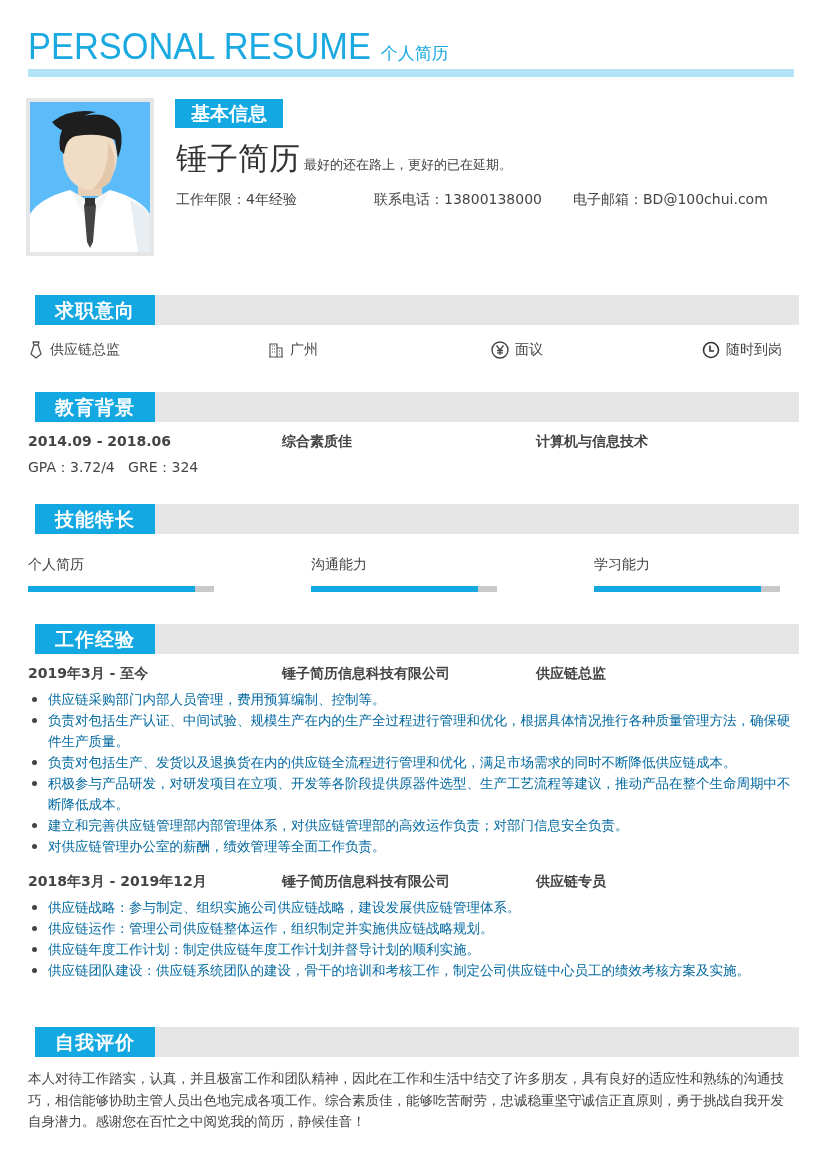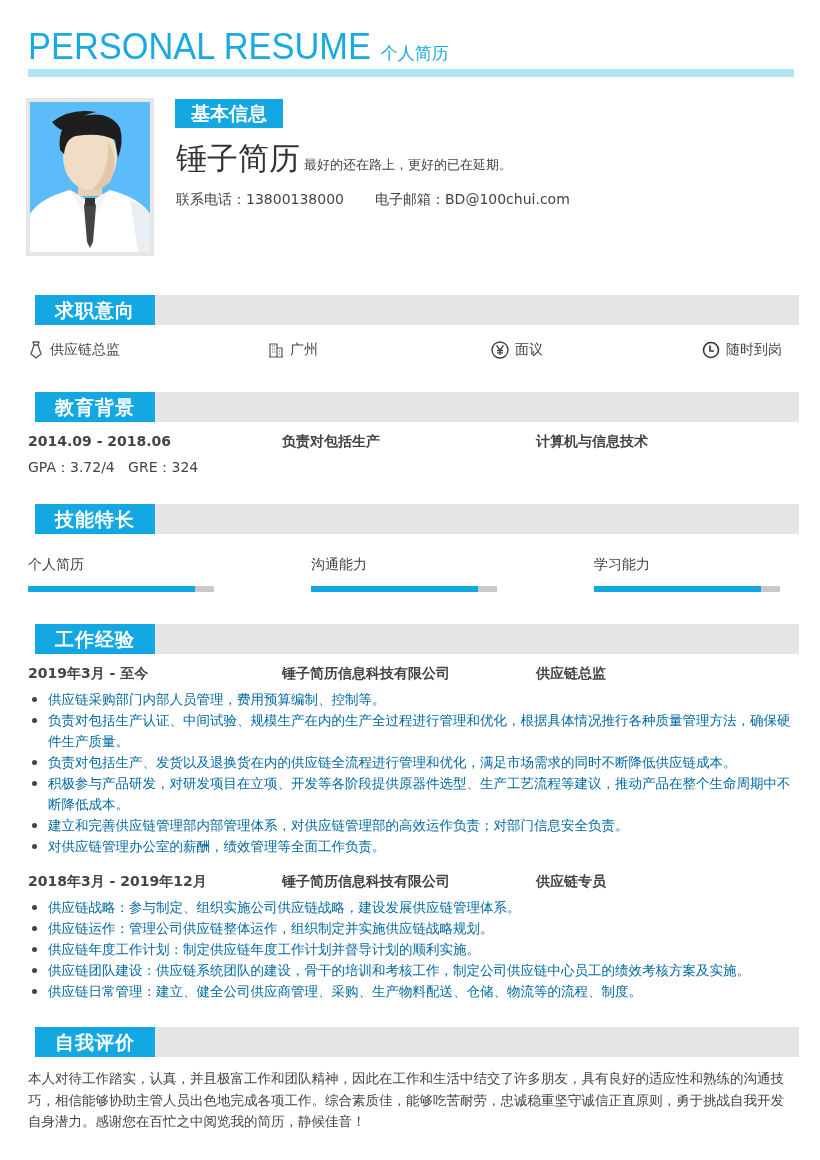--- a/index.html
+++ b/index.html
@@ -76,20 +76,21 @@
   </div>
 </div>
 
 <div class="basic-tag">基本信息</div>
 <div class="name-row">
   <span class="name">锤子简历</span>
   <span class="motto">最好的还在路上，更好的已在延期。</span>
 </div>
 <div class="info-grid">
   <div class="info-row">
+    <span class="c1">工作年限：4年经验</span>
     <span class="c2">联系电话：13800138000</span>
     <span>电子邮箱：BD@100chui.com</span>
   </div>
 </div>
 
 <div class="sec-header" style="top:295px;">
   <div class="tag">求职意向</div>
 </div>
 <div class="intent">
   <div class="it" style="left:0;">
@@ -119,21 +120,21 @@
     </svg>
     <span>随时到岗</span>
   </div>
 </div>
 
 <div class="sec-header" style="top:392px;">
   <div class="tag">教育背景</div>
 </div>
 <div class="edu-row">
   <span style="left:0;">2014.09 - 2018.06</span>
-  <span style="left:254px;">负责对包括生产</span>
+  <span style="left:254px;">综合素质佳</span>
   <span style="left:508px;">计算机与信息技术</span>
 </div>
 <div class="gpa" style="white-space:pre;">GPA：3.72/4   GRE：324</div>
 
 <div class="sec-header" style="top:504px;">
   <div class="tag">技能特长</div>
 </div>
 <div class="skill" style="left:28px;">
   <div class="lbl">个人简历</div>
   <div class="track">
@@ -174,19 +175,18 @@
 <div class="job-head" style="top:873px;">
   <span style="left:0;">2018年3月 - 2019年12月</span>
   <span style="left:254px;">锤子简历信息科技有限公司</span>
   <span style="left:508px;">供应链专员</span>
 </div>
 <ul class="bullets" style="top:897px;">
   <li>供应链战略：参与制定、组织实施公司供应链战略，建设发展供应链管理体系。</li>
   <li>供应链运作：管理公司供应链整体运作，组织制定并实施供应链战略规划。</li>
   <li>供应链年度工作计划：制定供应链年度工作计划并督导计划的顺利实施。</li>
   <li>供应链团队建设：供应链系统团队的建设，骨干的培训和考核工作，制定公司供应链中心员工的绩效考核方案及实施。</li>
-  <li>供应链日常管理：建立、健全公司供应商管理、采购、生产物料配送、仓储、物流等的流程、制度。</li>
 </ul>
 
 <div class="sec-header" style="top:1027px;">
   <div class="tag">自我评价</div>
 </div>
 <div class="eval">本人对待工作踏实，认真，并且极富工作和团队精神，因此在工作和生活中结交了许多朋友，具有良好的适应性和熟练的沟通技巧，相信能够协助主管人员出色地完成各项工作。综合素质佳，能够吃苦耐劳，忠诚稳重坚守诚信正直原则，勇于挑战自我开发自身潜力。感谢您在百忙之中阅览我的简历，静候佳音！</div>
 
 </body></html>

